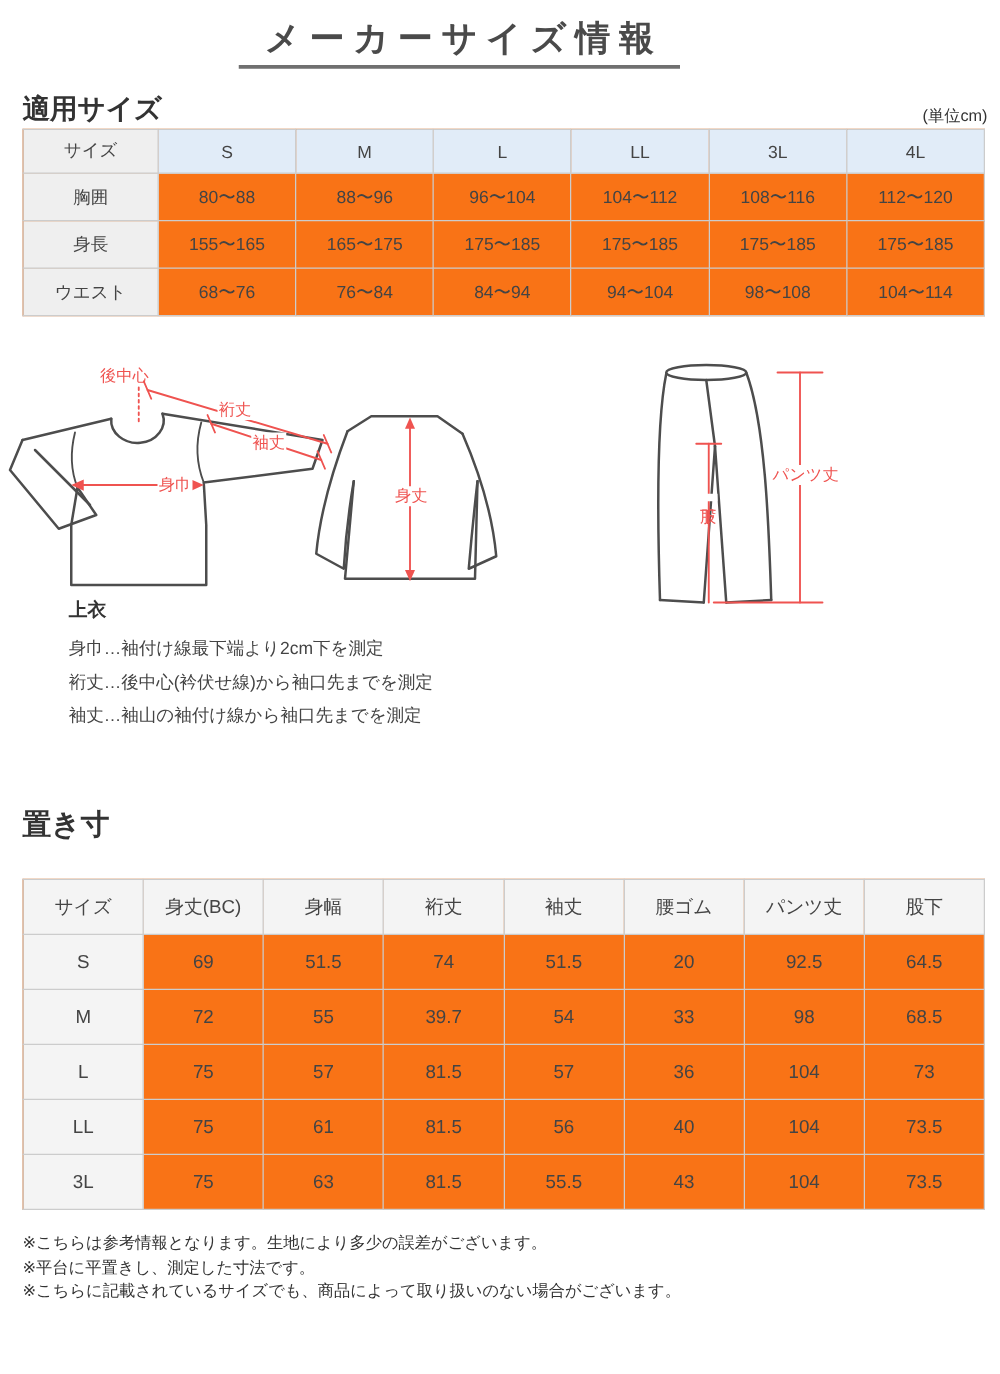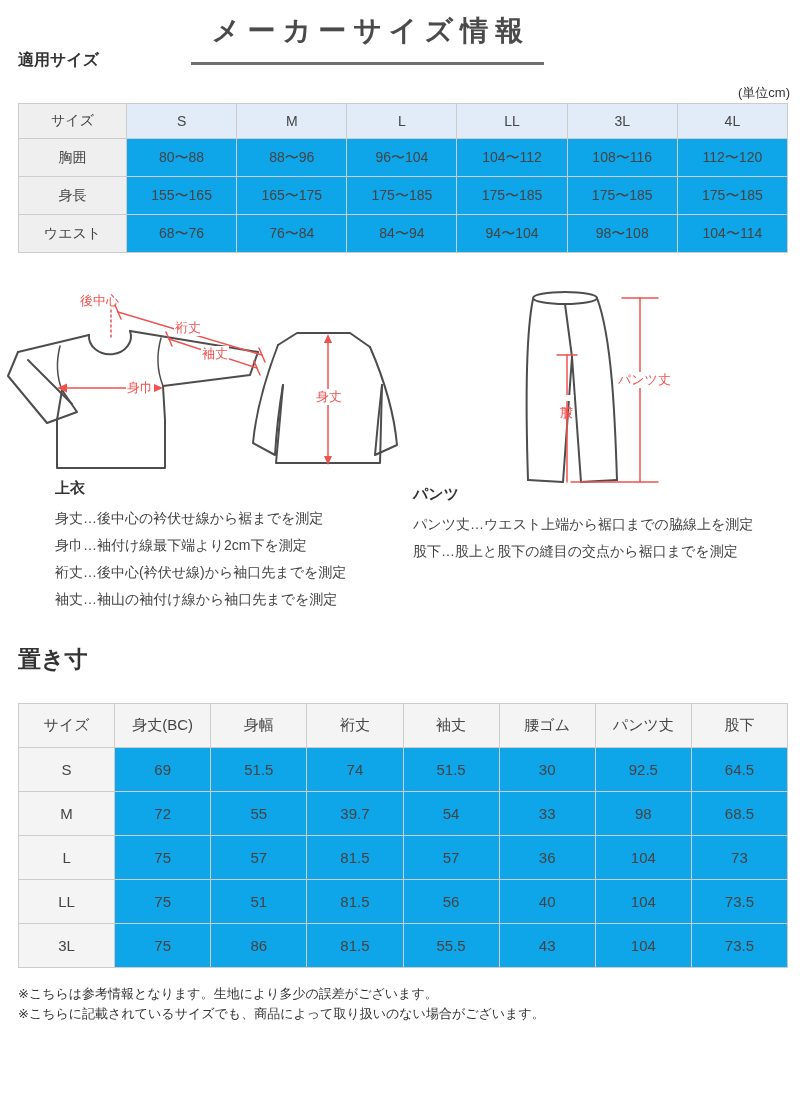--- a/index.html
+++ b/index.html
@@ -2,30 +2,30 @@
 <html><head>
 <meta charset="utf-8">
 <style>
   html,body{margin:0;padding:0;background:#fff;}
   body{font-family:"Liberation Sans","DejaVu Sans",sans-serif;color:#444;}
   .page{position:relative;width:800px;height:1099px;background:#fff;overflow:hidden;}
 
   
   .title-wrap{position:absolute;top:6px;left:0;width:735px;text-align:center;}
   .title-wrap h1{display:inline-block;margin:0;font-size:28px;font-weight:bold;color:#4a4a4a;
-                 letter-spacing:7px;padding:6px 14px 12px 21px;border-bottom:3px solid #707070;}
+                 letter-spacing:7px;padding:6px 14px 2px 21px;border-bottom:3px solid #707070;}
 
   
   .sec-heading{position:absolute;margin:0;font-weight:bold;color:#333;}
-  #h-applicable{top:50px;left:18px;font-size:16px;}
+  #h-applicable{top:72px;left:18px;font-size:22px;}
   #h-flat{top:644px;left:18px;font-size:23px;}
   .unit-note{position:absolute;top:84px;right:10px;font-size:13px;color:#333;}
 
   
-  table{border-collapse:collapse;table-layout:fixed;background:#0ea5e9;position:absolute;left:18px;width:770px;}
+  table{border-collapse:collapse;table-layout:fixed;background:#f97316;position:absolute;left:18px;width:770px;}
   th,td{border:1px solid #ccc;text-align:center;vertical-align:middle;font-weight:normal;color:#444;padding:0;}
   .t1{top:103px;font-size:14px;}
   .t1 thead th{height:34px;}
   .t1 tbody th,.t1 tbody td{height:37px;}
   .t1 .corner{background:#efefef;}
   .t1 thead .blue{background:#e1ecf8;}
   .t1 tbody th{background:#efefef;}
   .t2{top:703px;font-size:15px;}
   .t2 th,.t2 td{height:43px;}
   .t2 thead th{background:#f4f4f4;}
@@ -168,29 +168,23 @@
     <div class="dlabel" style="left:174px;top:42px;">裄丈</div>
     <div class="dlabel" style="left:201px;top:68px;">袖丈</div>
     <div class="dlabel" style="left:97px;top:102px;margin-left:29px;">身巾</div>
     <div class="dlabel" style="left:315px;top:111px;">身丈</div>
     <div class="dlabel" style="left:617px;top:94px;">パンツ丈</div>
     <div class="dlabel vert" style="left:558px;top:117px;">股下</div>
   </div>
 
   <div class="legend" id="legend-tops">
     <h3>上衣</h3>
-    <p>身丈…後中心の衿伏せ線から裾までを測定</p>
     <p>身巾…袖付け線最下端より2cm下を測定</p>
     <p>裄丈…後中心(衿伏せ線)から袖口先までを測定</p>
     <p>袖丈…袖山の袖付け線から袖口先までを測定</p>
-  </div>
-  <div class="legend" id="legend-pants">
-    <h3>パンツ</h3>
-    <p>パンツ丈…ウエスト上端から裾口までの脇線上を測定</p>
-    <p>股下…股上と股下の縫目の交点から裾口までを測定</p>
   </div>
 
   <h2 class="sec-heading" id="h-flat">置き寸</h2>
 
   <table class="t2">
     <thead>
       <tr>
         <th>サイズ</th>
         <th>身丈(BC)</th>
         <th>身幅</th>
@@ -201,21 +195,21 @@
         <th>股下</th>
       </tr>
     </thead>
     <tbody>
       <tr>
         <th>S</th>
         <td>69</td>
         <td>51.5</td>
         <td>74</td>
         <td>51.5</td>
-        <td>30</td>
+        <td>20</td>
         <td>92.5</td>
         <td>64.5</td>
       </tr>
       <tr>
         <th>M</th>
         <td>72</td>
         <td>55</td>
         <td>39.7</td>
         <td>54</td>
         <td>33</td>
@@ -228,38 +222,39 @@
         <td>57</td>
         <td>81.5</td>
         <td>57</td>
         <td>36</td>
         <td>104</td>
         <td>73</td>
       </tr>
       <tr>
         <th>LL</th>
         <td>75</td>
-        <td>51</td>
+        <td>61</td>
         <td>81.5</td>
         <td>56</td>
         <td>40</td>
         <td>104</td>
         <td>73.5</td>
       </tr>
       <tr>
         <th>3L</th>
         <td>75</td>
-        <td>86</td>
+        <td>63</td>
         <td>81.5</td>
         <td>55.5</td>
         <td>43</td>
         <td>104</td>
         <td>73.5</td>
       </tr>
     </tbody>
   </table>
 
   <div class="footnotes">
     <p>※こちらは参考情報となります。生地により多少の誤差がございます。</p>
+    <p>※平台に平置きし、測定した寸法です。</p>
     <p>※こちらに記載されているサイズでも、商品によって取り扱いのない場合がございます。</p>
   </div>
 
 </div>
 
 </body></html>

